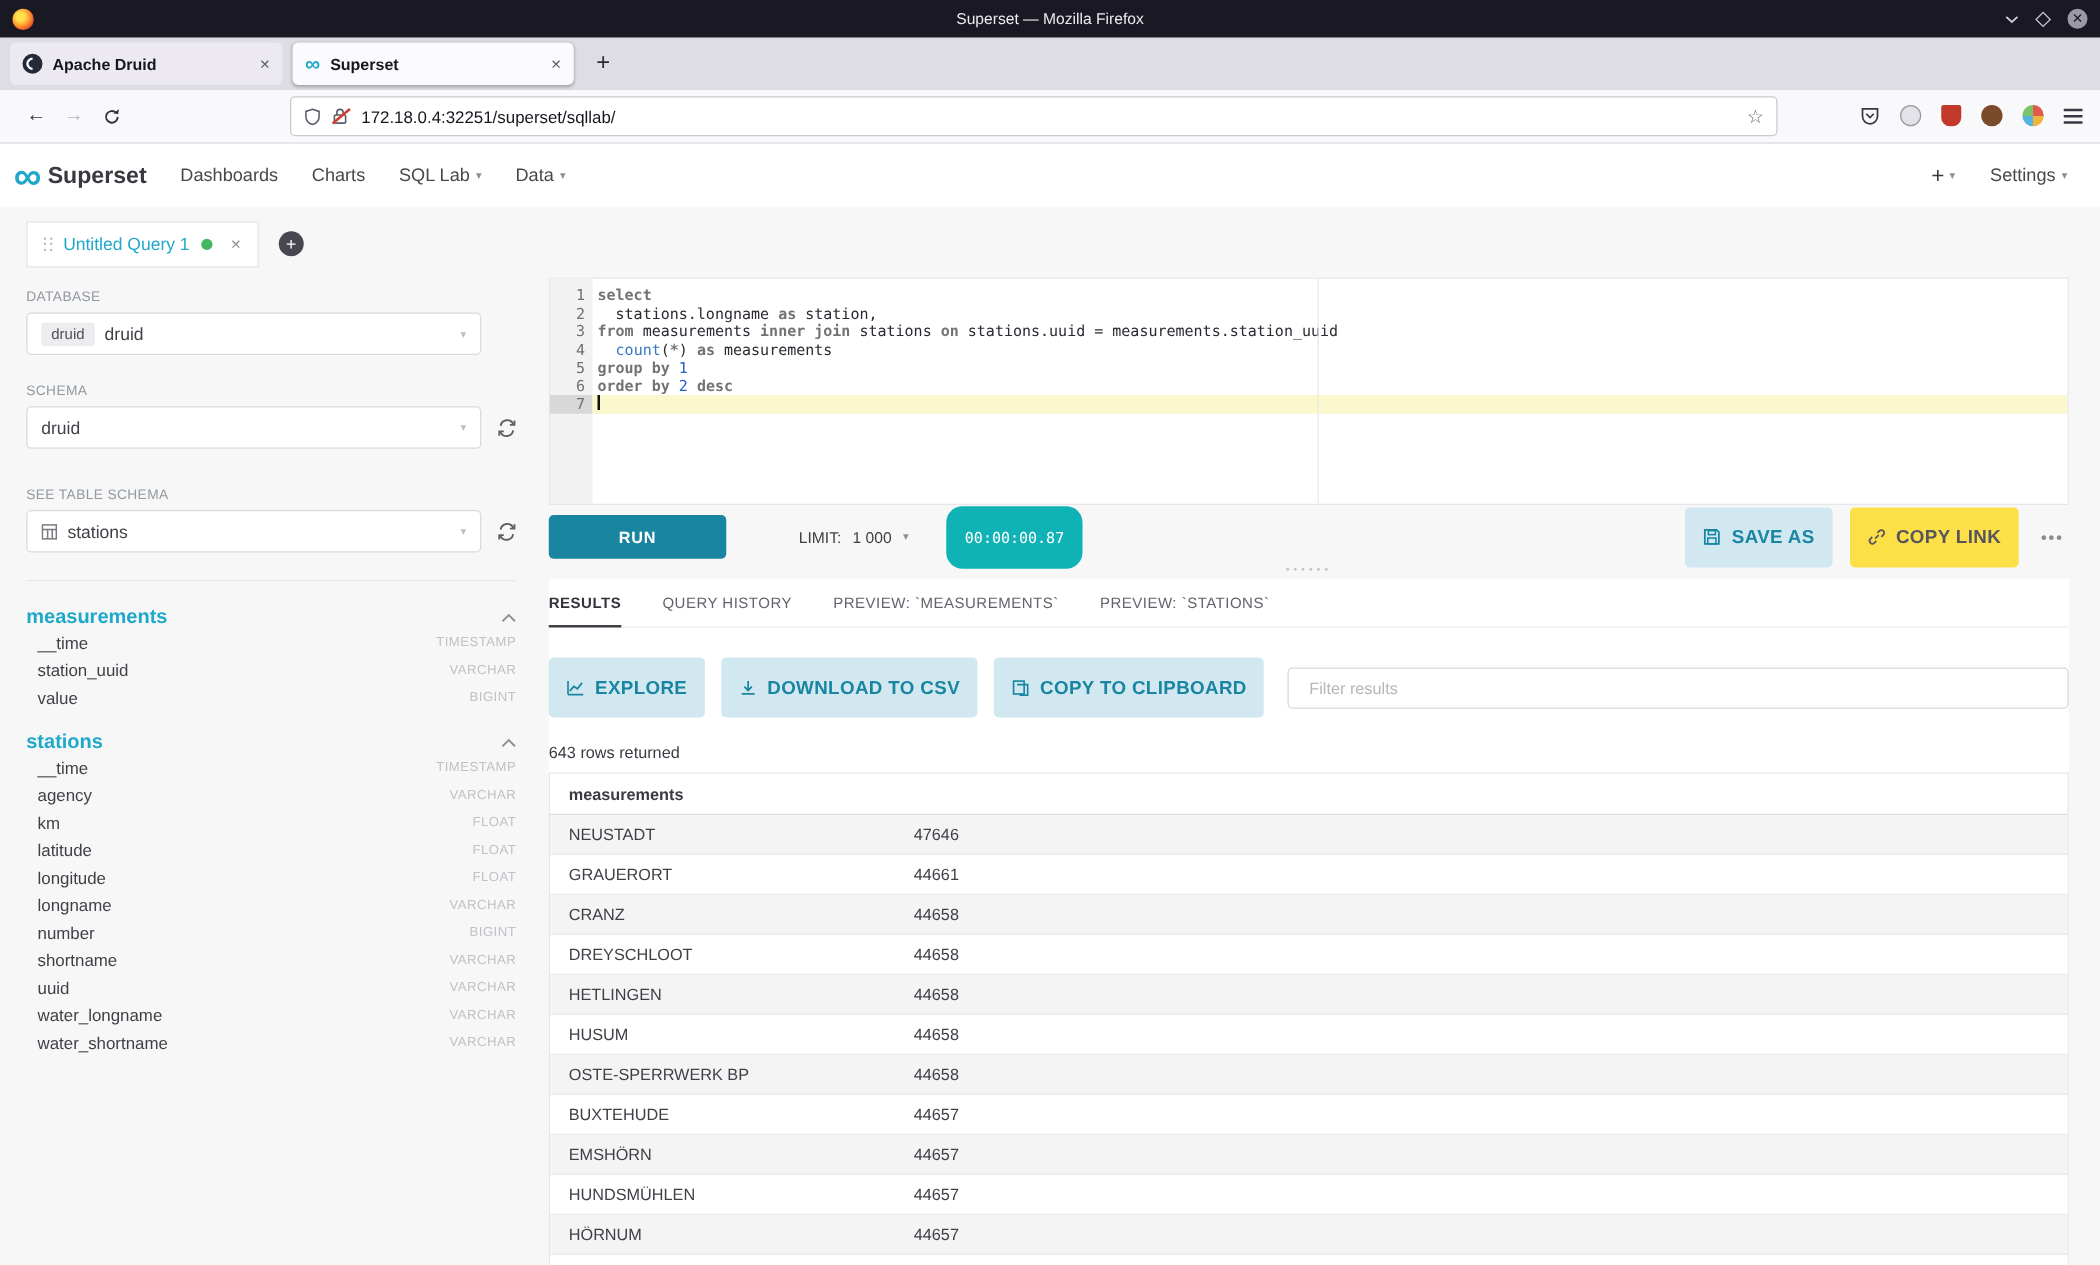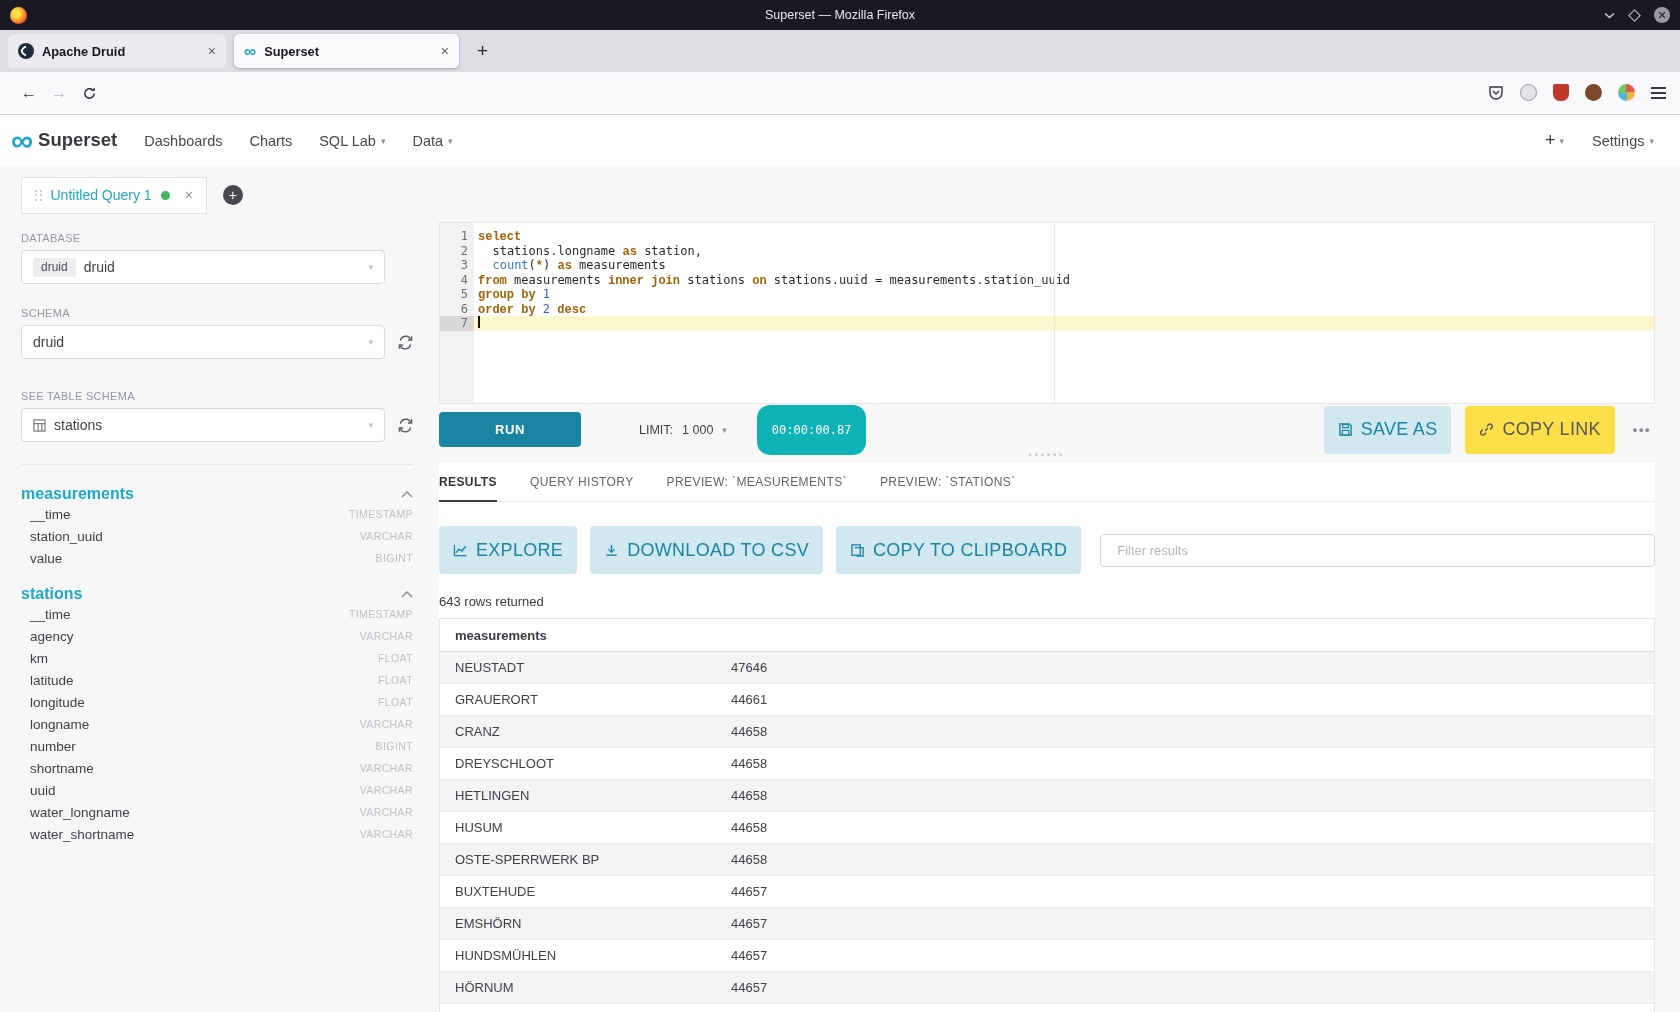--- a/index.html
+++ b/index.html
@@ -96,38 +96,38 @@
 
   
   .main { flex:1; margin-left:26px; display:flex; flex-direction:column; }
   .editor { position:relative; height:182px; background:#fff; border:1px solid #e7e7e9; margin-top:4px; overflow:hidden; }
   .gutter { position:absolute; left:0; top:0; bottom:0; width:34px; background:#f2f2f2; padding-top:6px; }
   .gutter-cell { height:14.5px; font:12px/14.5px "DejaVu Sans Mono","Liberation Mono",monospace; color:#6f6f77; text-align:right; padding-right:6px; }
   .gutter-cell.active { background:#d8d8d8; }
   .code { position:absolute; left:34px; right:0; top:0; bottom:0; padding-top:6px; }
   .code-line { height:14.5px; font:12px/14.5px "DejaVu Sans Mono","Liberation Mono",monospace; white-space:pre; padding-left:4px; color:#2a2a32; }
   .code-line.active { background:#fbf8cd; }
-  .tok-kw { font-weight:700; color:#a16207;font-family:Liberation Mono, monospace; }
+  .tok-kw { font-weight:700; color:#737373; }
   .tok-fn { color:#3a78c2; }
   .tok-num { color:#2a5fc9; }
   .tok-plain { color:#2a2a32; }
   .cursor { display:inline-block; width:2px; height:12px; background:#111; vertical-align:text-top; }
   .print-margin { position:absolute; left:614px; top:0; bottom:0; width:1px; background:#e8e8ea; }
 
   
   .run-bar { display:flex; align-items:center; margin-top:8px; height:35px; }
   .run-btn { width:142px; height:35px; background:#1985a0; border-radius:4px; color:#fff; font-size:13px; font-weight:700;
     letter-spacing:.6px; display:flex; align-items:center; justify-content:center; }
   .limit { margin-left:58px; display:flex; align-items:center; gap:9px; font-size:12.5px; color:#3f3f46; }
   .limit-caret { font-size:9px; color:#8f8f96; }
   .timer { margin-left:30px; background:#10b3b5; color:#fff; border-radius:13px; padding:18px 15px;
     font:12px "DejaVu Sans Mono","Liberation Mono",monospace; }
   .run-right { margin-left:auto; display:flex; align-items:center; gap:14px; }
   .soft-btn { height:48px; padding:0 14px; border-radius:4px; display:flex; align-items:center; gap:8px;
-    font-size:18px; font-weight:400; letter-spacing:.3px; }
+    font-size:15px; font-weight:700; letter-spacing:.3px; }
   .soft-btn.blue { background:#d1e8f1; color:#1985a0; }
   .soft-btn.gray { background:#fde047; color:#55555c; }
   .more-dots { color:#8a8a92; font-size:13px; letter-spacing:1.5px; font-weight:700; padding:0 4px; }
 
   
   .divider-row { height:16px; display:flex; align-items:center; justify-content:center; }
   .divider-handle { color:#c4c4ca; font-size:9px; letter-spacing:3px; line-height:1; }
   .south-pane { background:#fff; flex:1; display:flex; flex-direction:column; }
   .south-tabs { display:flex; gap:33px; margin-top:12px; border-bottom:1px solid #ececee; }
   .s-tab { font-size:12px; letter-spacing:.4px; color:#63636d; padding-bottom:11px; }
@@ -182,20 +182,36 @@
 
 <div class="urlbar">
   <span class="nav-btn">←</span>
   <span class="nav-btn disabled">→</span>
   <span class="nav-btn">
     <svg width="15" height="15" viewBox="0 0 16 16">
         <path d="M13 8a5 5 0 1 1-1.6-3.7" fill="none" stroke="#33323b" stroke-width="1.6"></path>
         <polygon points="13.6,1.2 13.6,5.4 9.4,5.4" fill="#33323b" transform="rotate(10 12 4)"></polygon>
       </svg>
   </span>
+  <div class="url-field">
+    <span>
+      <svg width="14" height="15" viewBox="0 0 16 16">
+          <path d="M8 1l6 2v5c0 3.8-3 5.9-6 7-3-1.1-6-3.2-6-7V3z" fill="none" stroke="#5b5b66" stroke-width="1.4"></path>
+        </svg>
+    </span>
+    <span class="lock-wrap">
+      <svg width="12" height="14" viewBox="0 0 12 14">
+          <rect x="1.5" y="6" width="9" height="6.5" rx="1" fill="none" stroke="#5b5b66" stroke-width="1.3"></rect>
+          <path d="M3.5 6V4a2.5 2.5 0 0 1 5 0v2" fill="none" stroke="#5b5b66" stroke-width="1.3"></path>
+        </svg>
+      <span class="lock-slash"></span>
+    </span>
+    <span class="url-text">172.18.0.4:32251/superset/sqllab/</span>
+    <span class="url-star">☆</span>
+  </div>
   <div class="url-right-icons">
     <span>
       <svg width="16" height="16" viewBox="0 0 16 16">
           <path d="M2 2h12v6a6 6 0 0 1-12 0z" fill="none" stroke="#3a3943" stroke-width="1.4"></path>
           <polyline points="5,6 8,9 11,6" fill="none" stroke="#3a3943" stroke-width="1.4"></polyline>
         </svg>
     </span>
     <span class="ext-circle acct"></span>
     <span class="ublock"></span>
     <span class="ext-circle badger"></span>
@@ -396,22 +412,22 @@
             <div class="gutter-cell">2</div>
             <div class="gutter-cell">3</div>
             <div class="gutter-cell">4</div>
             <div class="gutter-cell">5</div>
             <div class="gutter-cell">6</div>
             <div class="gutter-cell active">7</div>
           </div>
         <div class="code">
             <div class="code-line"><span class="tok-kw">select</span></div>
             <div class="code-line"><span class="tok-plain">  stations.longname </span><span class="tok-kw">as</span><span class="tok-plain"> station,</span></div>
+            <div class="code-line"><span class="tok-kw">from</span><span class="tok-plain"> measurements </span><span class="tok-kw">inner join</span><span class="tok-plain"> stations </span><span class="tok-kw">on</span><span class="tok-plain"> stations.uuid = measurements.station_uuid</span></div>
             <div class="code-line"><span class="tok-plain">  </span><span class="tok-fn">count</span><span class="tok-plain">(</span><span class="tok-kw">*</span><span class="tok-plain">) </span><span class="tok-kw">as</span><span class="tok-plain"> measurements</span></div>
-            <div class="code-line"><span class="tok-kw">from</span><span class="tok-plain"> measurements </span><span class="tok-kw">inner join</span><span class="tok-plain"> stations </span><span class="tok-kw">on</span><span class="tok-plain"> stations.uuid = measurements.station_uuid</span></div>
             <div class="code-line"><span class="tok-kw">group by</span><span class="tok-plain"> </span><span class="tok-num">1</span></div>
             <div class="code-line"><span class="tok-kw">order by</span><span class="tok-plain"> </span><span class="tok-num">2</span><span class="tok-plain"> </span><span class="tok-kw">desc</span></div>
             <div class="code-line active"><span class="cursor"></span></div>
           </div>
         <div class="print-margin"></div>
       </div>
 
       <div class="run-bar">
         <div class="run-btn">RUN</div>
         <div class="limit">

